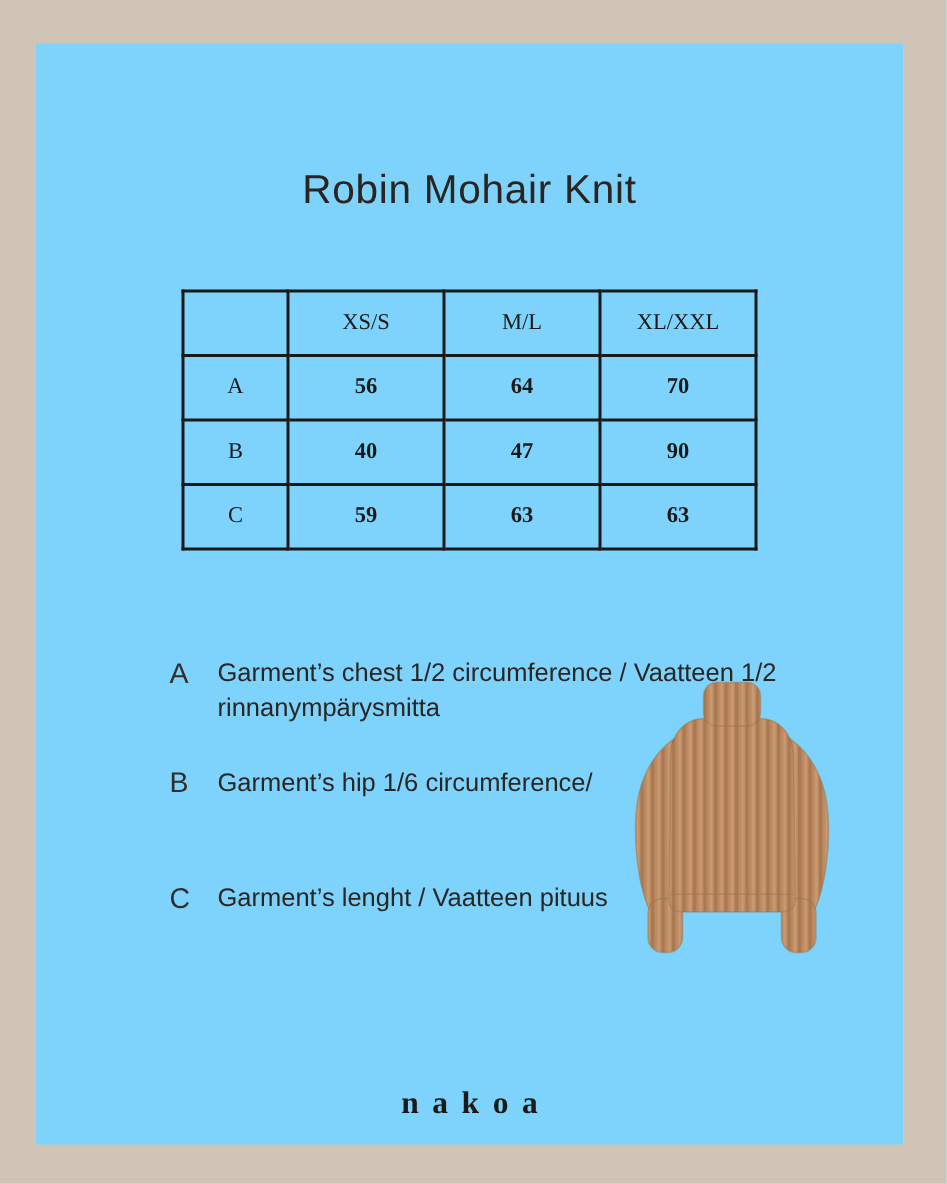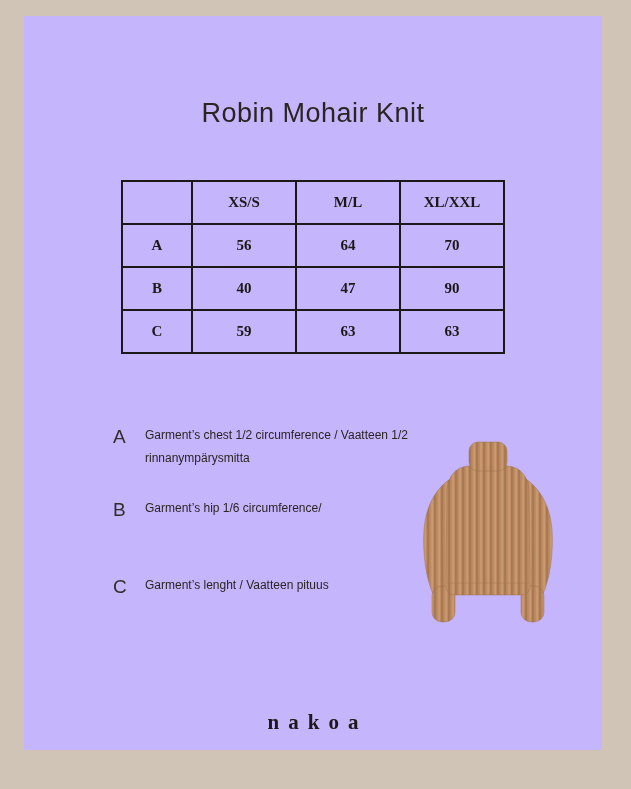--- a/index.html
+++ b/index.html
@@ -8,24 +8,24 @@
     position: relative;
     width: 631px;
     height: 789px;
     background: #cfc4b6;
     font-family: "Liberation Sans", sans-serif;
     overflow: hidden;
   }
   .card {
     position: absolute;
     left: 24px;
-    top: 16px;
+    top: 29px;
     width: 578px;
     height: 734px;
-    background: #c4b5fd;
+    background: #7dd3fc;
   }
   .title {
     position: absolute;
     top: 82px;
     left: 0;
     width: 100%;
     text-align: center;
     font-size: 27px;
     font-weight: 400;
     color: #2b2521;
@@ -44,34 +44,34 @@
   }
   table.size-table th, table.size-table td {
     border: 2px solid #1b1917;
     height: 43px;
     vertical-align: middle;
     text-align: center;
     font-weight: bold;
   }
   table.size-table col.c0 { width: 70px; }
   table.size-table col.cn { width: 104px; }
-  table.size-table .hdr, table.size-table .rowlab { font-weight: bold; }
+  table.size-table .hdr, table.size-table .rowlab { font-weight: normal; }
   .legend-row { position: absolute; left: 0; width: 330px; }
   .legend-label {
     position: absolute;
     left: 89px;
     top: 2px;
     font-size: 19px;
     color: #332d29;
   }
   .legend-text {
     position: absolute;
     left: 121px;
     top: 0;
-    font-size: 12px;
+    font-size: 17px;
     line-height: 23px;
     color: #2b2521;
     white-space: nowrap;
   }
   .legend-a { top: 408px; }
   .legend-b { top: 481px; }
   .legend-c { top: 558px; }
   .product {
     position: absolute;
     left: 396px;

